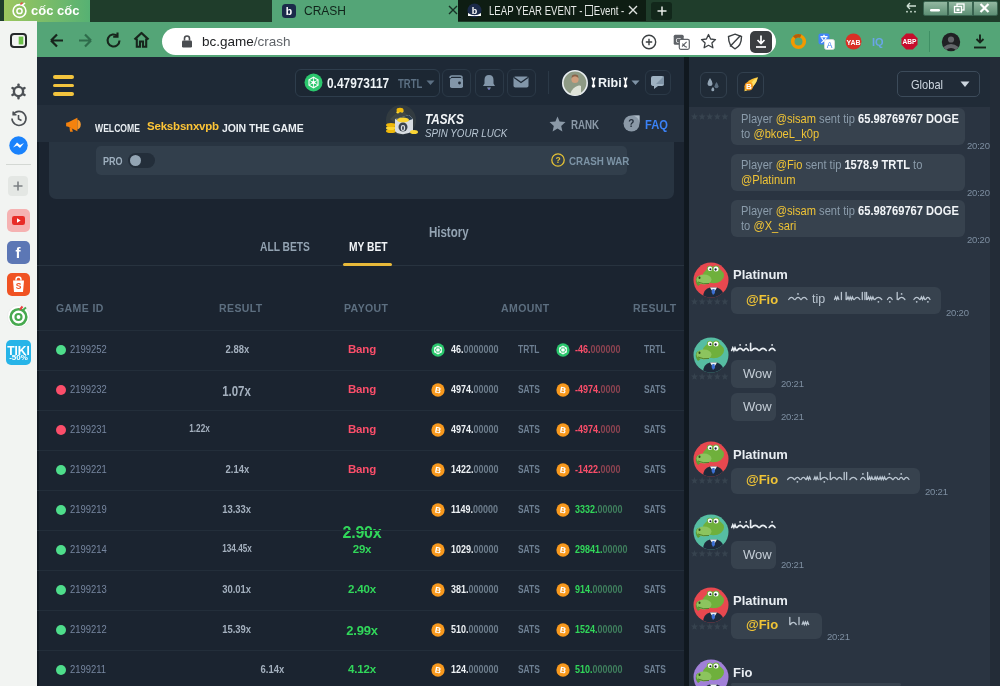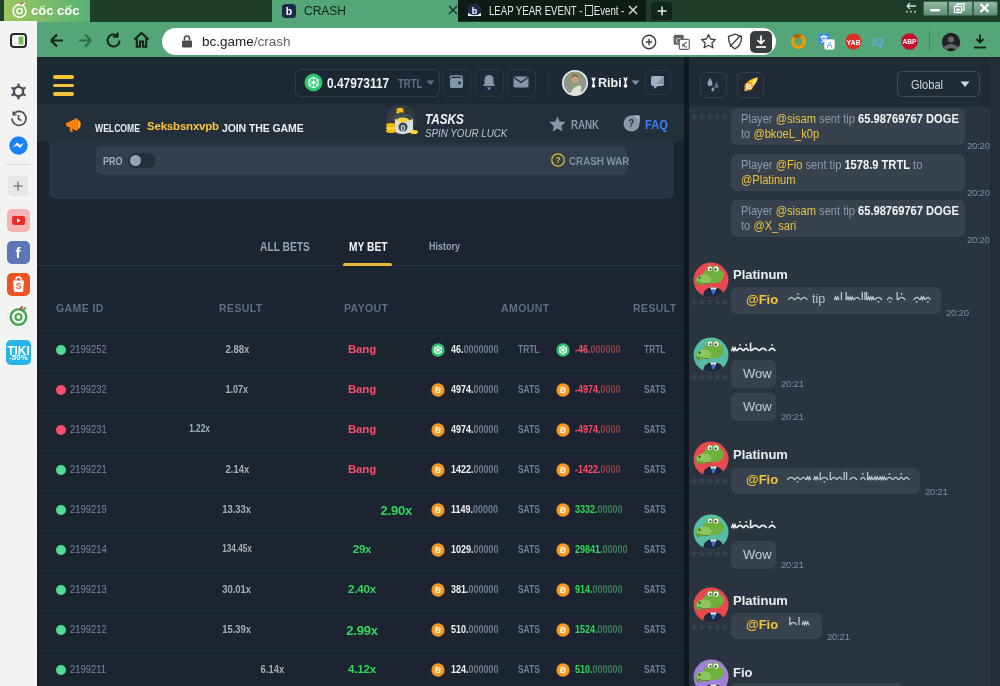--- a/index.html
+++ b/index.html
@@ -325,21 +325,21 @@
 <div class="a" style="left:128px;top:152.5px;width:27px;height:15px;background:#232e3a;border-radius:8px"></div>
 <div class="a" style="left:130px;top:154.5px;width:11px;height:11px;background:#93a5b4;border-radius:50%"></div>
 <svg class="ic" style="left:551px;top:153px" width="14" height="14" viewBox="0 0 14 14">
  <circle cx="7" cy="7" r="6.2" fill="none" stroke="#e5c235" stroke-width="1.3"></circle>
  <text x="7" y="10.2" font-size="8.5" font-weight="bold" fill="#e5c235" text-anchor="middle" font-family="Liberation Sans">?</text>
 </svg>
 <div class="a bold" style="left:569px;top:155px;font-size:11px;color:#7c93a5"><span class="c9">CRASH WAR</span></div>
 
 <div class="a bold" style="left:260px;top:240px;font-size:12.5px;color:#93a3b2"><span class="c82">ALL BETS</span></div>
 <div class="a bold" style="left:349px;top:240px;font-size:12.5px;color:#f2f5f8"><span class="c82">MY BET</span></div>
-<div class="a bold" style="left:429px;top:240px;font-size:11px;color:#93a3b2"><span class="c82">History</span></div>
+<div class="a bold" style="left:429px;top:224px;font-size:14px;color:#93a3b2"><span class="c82">History</span></div>
 <div class="a" style="left:37px;top:265px;width:647px;height:1px;background:#28333f"></div>
 <div class="a" style="left:343px;top:263px;width:49px;height:3px;background:#e8b93a;border-radius:2px"></div>
 
 <div class="a bold" style="left:56px;top:302px;font-size:10.5px;color:#5d6f80;letter-spacing:0.4px">GAME ID</div>
 <div class="a bold" style="left:219px;top:302px;width:38px;text-align:center;font-size:10.5px;color:#5d6f80;letter-spacing:0.4px">RESULT</div>
 <div class="a bold" style="left:344px;top:302px;width:40px;text-align:center;font-size:10.5px;color:#5d6f80;letter-spacing:0.4px">PAYOUT</div>
 <div class="a bold" style="left:501px;top:302px;width:40px;text-align:center;font-size:10.5px;color:#5d6f80;letter-spacing:0.4px">AMOUNT</div>
 <div class="a bold" style="left:633px;top:302px;font-size:10.5px;color:#5d6f80;letter-spacing:0.4px">RESULT</div>
 
 <div class="a" style="left:37px;top:330px;width:647px;height:1px;background:#232e3a"></div>
@@ -359,21 +359,21 @@
       <circle cx="9.5" cy="9.5" r="9" fill="#2bc76d"></circle>
       <path d="M9.5 4.2 L14 6.8 L14 12.2 L9.5 14.8 L5 12.2 L5 6.8 Z" fill="none" stroke="#fff" stroke-width="1.4"></path>
       <path d="M9.5 4.2 L9.5 8.2 M14 6.8 L10.6 9 M14 12.2 L10.6 10 M9.5 14.8 L9.5 10.8 M5 12.2 L8.4 10 M5 6.8 L8.4 9" stroke="#fff" stroke-width="1.1"></path>
       <circle cx="9.5" cy="9.5" r="2" fill="#fff"></circle>
     </svg>
 <div class="a bold" style="left:575px;top:343px;font-size:11.5px;color:#fb4e6a"><span class="c78">-46.<span style="color:#8c4350">000000</span></span></div>
 <div class="a bold" style="left:644px;top:343px;font-size:11.5px;color:#6d7f92"><span class="c75">TRTL</span></div>
 <div class="a" style="left:37px;top:370px;width:647px;height:1px;background:#232e3a"></div>
 <div class="a" style="left:56px;top:385px;width:10px;height:10px;border-radius:50%;background:#fb4e6a"></div>
 <div class="a" style="left:70px;top:383px;font-size:11.5px;color:#7787a0"><span class="c82">2199232</span></div>
-<div class="a bold" style="left:187px;top:383px;width:100px;text-align:center;font-size:11px;color:#a4b0be"><span class="c82c">1.07x</span></div>
+<div class="a bold" style="left:187px;top:383px;width:100px;text-align:center;font-size:14px;color:#a4b0be"><span class="c82c">1.07x</span></div>
 <div class="a bold" style="left:312px;top:383px;width:100px;text-align:center;font-size:11.5px;color:#fb4e6a;letter-spacing:-0.2px">Bang</div>
 <svg class="ic" style="left:431px;top:383px" width="14" height="14" viewBox="0 0 19 19">
       <circle cx="9.5" cy="9.5" r="9" fill="#f8991d"></circle>
       <text x="9.7" y="13.6" font-size="11.5" font-weight="bold" fill="#fff" text-anchor="middle" font-family="Liberation Sans" transform="rotate(10 9.5 9.5)">B</text>
     </svg>
 <div class="a bold" style="left:451px;top:383px;font-size:11.5px;color:#eef2f5"><span class="c78">4974.<span style="color:#6f7f8e">00000</span></span></div>
 <div class="a bold" style="left:518px;top:383px;font-size:11.5px;color:#6d7f92"><span class="c75">SATS</span></div>
 <svg class="ic" style="left:556px;top:383px" width="14" height="14" viewBox="0 0 19 19">
       <circle cx="9.5" cy="9.5" r="9" fill="#f8991d"></circle>
       <text x="9.7" y="13.6" font-size="11.5" font-weight="bold" fill="#fff" text-anchor="middle" font-family="Liberation Sans" transform="rotate(10 9.5 9.5)">B</text>
@@ -411,21 +411,21 @@
 <svg class="ic" style="left:556px;top:463px" width="14" height="14" viewBox="0 0 19 19">
       <circle cx="9.5" cy="9.5" r="9" fill="#f8991d"></circle>
       <text x="9.7" y="13.6" font-size="11.5" font-weight="bold" fill="#fff" text-anchor="middle" font-family="Liberation Sans" transform="rotate(10 9.5 9.5)">B</text>
     </svg>
 <div class="a bold" style="left:575px;top:463px;font-size:11.5px;color:#fb4e6a"><span class="c78">-1422.<span style="color:#8c4350">0000</span></span></div>
 <div class="a bold" style="left:644px;top:463px;font-size:11.5px;color:#6d7f92"><span class="c75">SATS</span></div>
 <div class="a" style="left:37px;top:490px;width:647px;height:1px;background:#232e3a"></div>
 <div class="a" style="left:56px;top:505px;width:10px;height:10px;border-radius:50%;background:#4edd8b"></div>
 <div class="a" style="left:70px;top:503px;font-size:11.5px;color:#7787a0"><span class="c82">2199219</span></div>
 <div class="a bold" style="left:187px;top:503px;width:100px;text-align:center;font-size:11.5px;color:#a4b0be"><span class="c82c">13.33x</span></div>
-<div class="a bold" style="left:312px;top:503px;width:100px;text-align:right;font-size:13px;color:#31d75a;letter-spacing:-0.2px">2.90x</div>
+<div class="a bold" style="left:312px;top:524px;width:100px;text-align:center;font-size:16px;color:#31d75a;letter-spacing:-0.2px">2.90x</div>
 <svg class="ic" style="left:431px;top:503px" width="14" height="14" viewBox="0 0 19 19">
       <circle cx="9.5" cy="9.5" r="9" fill="#f8991d"></circle>
       <text x="9.7" y="13.6" font-size="11.5" font-weight="bold" fill="#fff" text-anchor="middle" font-family="Liberation Sans" transform="rotate(10 9.5 9.5)">B</text>
     </svg>
 <div class="a bold" style="left:451px;top:503px;font-size:11.5px;color:#eef2f5"><span class="c78">1149.<span style="color:#6f7f8e">00000</span></span></div>
 <div class="a bold" style="left:518px;top:503px;font-size:11.5px;color:#6d7f92"><span class="c75">SATS</span></div>
 <svg class="ic" style="left:556px;top:503px" width="14" height="14" viewBox="0 0 19 19">
       <circle cx="9.5" cy="9.5" r="9" fill="#f8991d"></circle>
       <text x="9.7" y="13.6" font-size="11.5" font-weight="bold" fill="#fff" text-anchor="middle" font-family="Liberation Sans" transform="rotate(10 9.5 9.5)">B</text>
     </svg>

